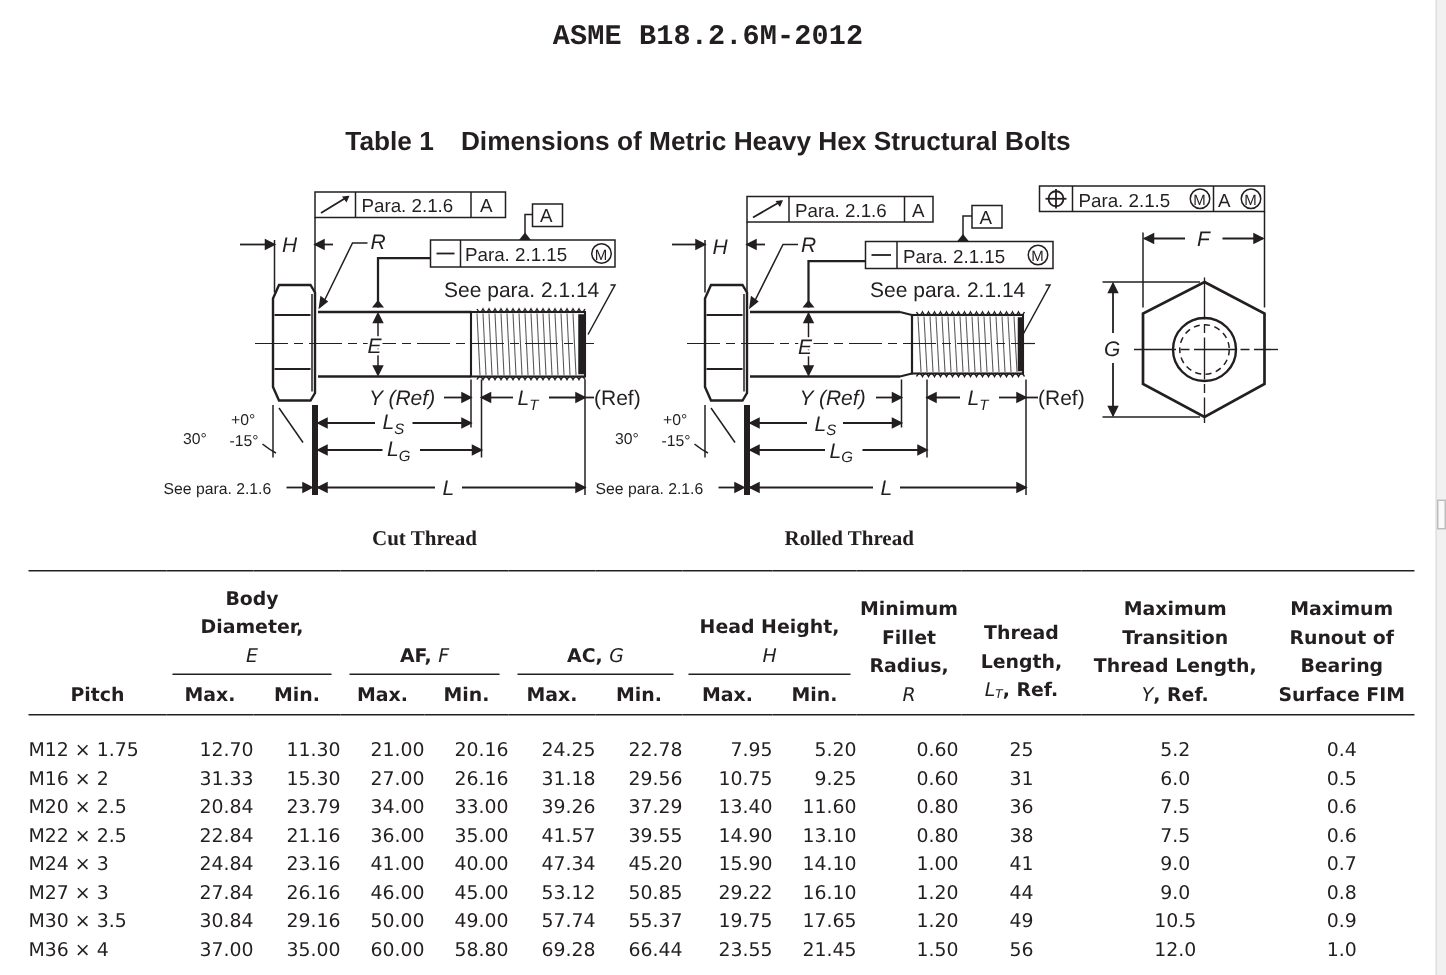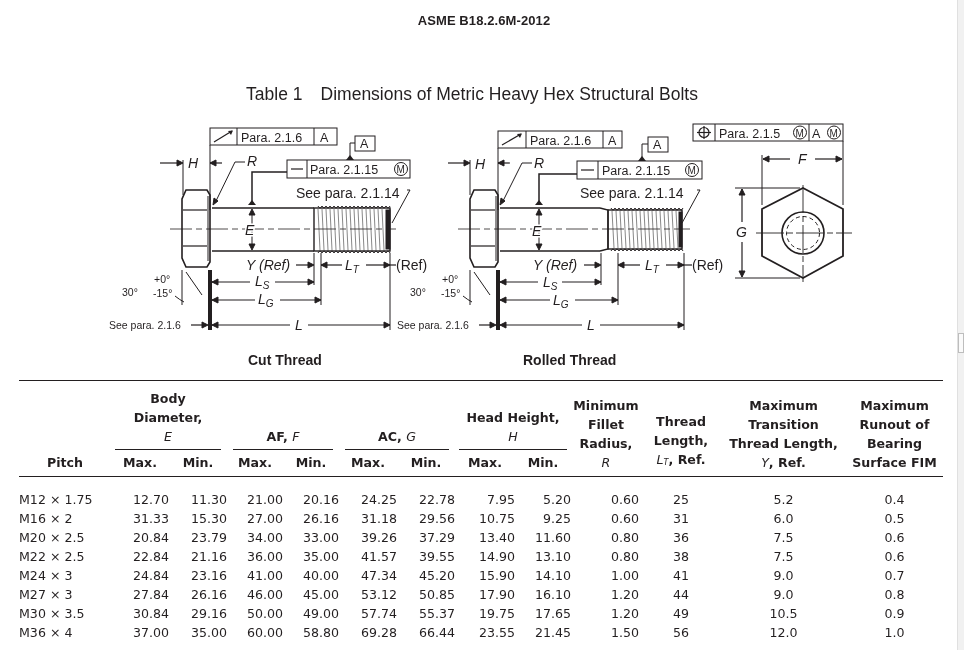--- a/index.html
+++ b/index.html
@@ -1,22 +1,22 @@
 <!DOCTYPE html>
 <html><head>
 <meta charset="utf-8">
 <style>
   html, body { margin: 0; padding: 0; background: #ffffff; }
   body { width: 964px; height: 650px; position: relative; overflow: hidden; font-family: "DejaVu Sans", sans-serif; color: #231f20; }
-  .doc-header { position: absolute; top: 13px; left: 0; width: 944px; text-align: center; font-family: Liberation Sans, sans-serif; font-size: 13px; font-weight: bold; letter-spacing: 0.1px; margin-left: 12px; }
-  .table-title { position: absolute; top: 84px; left: 0; width: 944px; text-align: center; font-family: "Liberation Sans", sans-serif; font-size: 17.5px; font-weight: normal; }
+  .doc-header { position: absolute; top: 13px; left: 0; width: 944px; text-align: center; font-family: Liberation Mono, monospace; font-size: 19px; font-weight: bold; letter-spacing: 0.1px; }
+  .table-title { position: absolute; top: 84px; left: 0; width: 944px; text-align: center; font-family: "Liberation Sans", sans-serif; font-size: 17.5px; font-weight: bold; }
   .table-title .num { margin-right: 18px; }
   .figure { position: absolute; left: 0; top: 120px; width: 856px; height: 260px; }
   .figure svg { position: absolute; left: 0; top: 0; }
-  .fig-caption { position: absolute; top: 352px; font-family: Liberation Sans, sans-serif; font-weight: bold; font-size: 14px; }
+  .fig-caption { position: absolute; top: 352px; font-family: Liberation Serif, serif; font-weight: bold; font-size: 14px; }
   .cap-cut { left: 248px; }
   .cap-rolled { left: 523px; }
   .scroll-edge { position: absolute; right: 0; top: 0; width: 6px; height: 650px; background: #f1f1f1; border-left: 1px solid #e0e0e0; }
   .scroll-mark { position: absolute; right: 0; top: 333px; width: 4px; height: 18px; border: 1px solid #bdbdbd; background: #fafafa; }
 
   table.spec { position: absolute; left: 19px; top: 380px; width: 924px; border-collapse: collapse; font-family: "DejaVu Sans", sans-serif; font-size: 12.6px; }
   table.spec thead th { font-weight: bold; font-size: 12.6px; text-align: center; vertical-align: bottom; line-height: 19px; padding: 0; }
   table.spec thead tr.top th { border-top: 1.4px solid #231f20; padding-top: 8px; }
   table.spec thead tr.sub th { border-bottom: 1.4px solid #231f20; padding-bottom: 4px; padding-top: 3px; }
   table.spec tbody td { padding: 0; height: 19px; line-height: 19px; text-align: right; white-space: nowrap; }
@@ -498,21 +498,21 @@
       <td class="center">0.7</td>
     </tr>
     <tr>
       <td class="pitch">M27 × 3</td>
       <td>27.84</td>
       <td>26.16</td>
       <td>46.00</td>
       <td>45.00</td>
       <td>53.12</td>
       <td>50.85</td>
-      <td>17.90</td>
+      <td>29.22</td>
       <td>16.10</td>
       <td style="padding-right:2px">1.20</td>
       <td class="center">44</td>
       <td class="center">9.0</td>
       <td class="center">0.8</td>
     </tr>
     <tr>
       <td class="pitch">M30 × 3.5</td>
       <td>30.84</td>
       <td>29.16</td>

